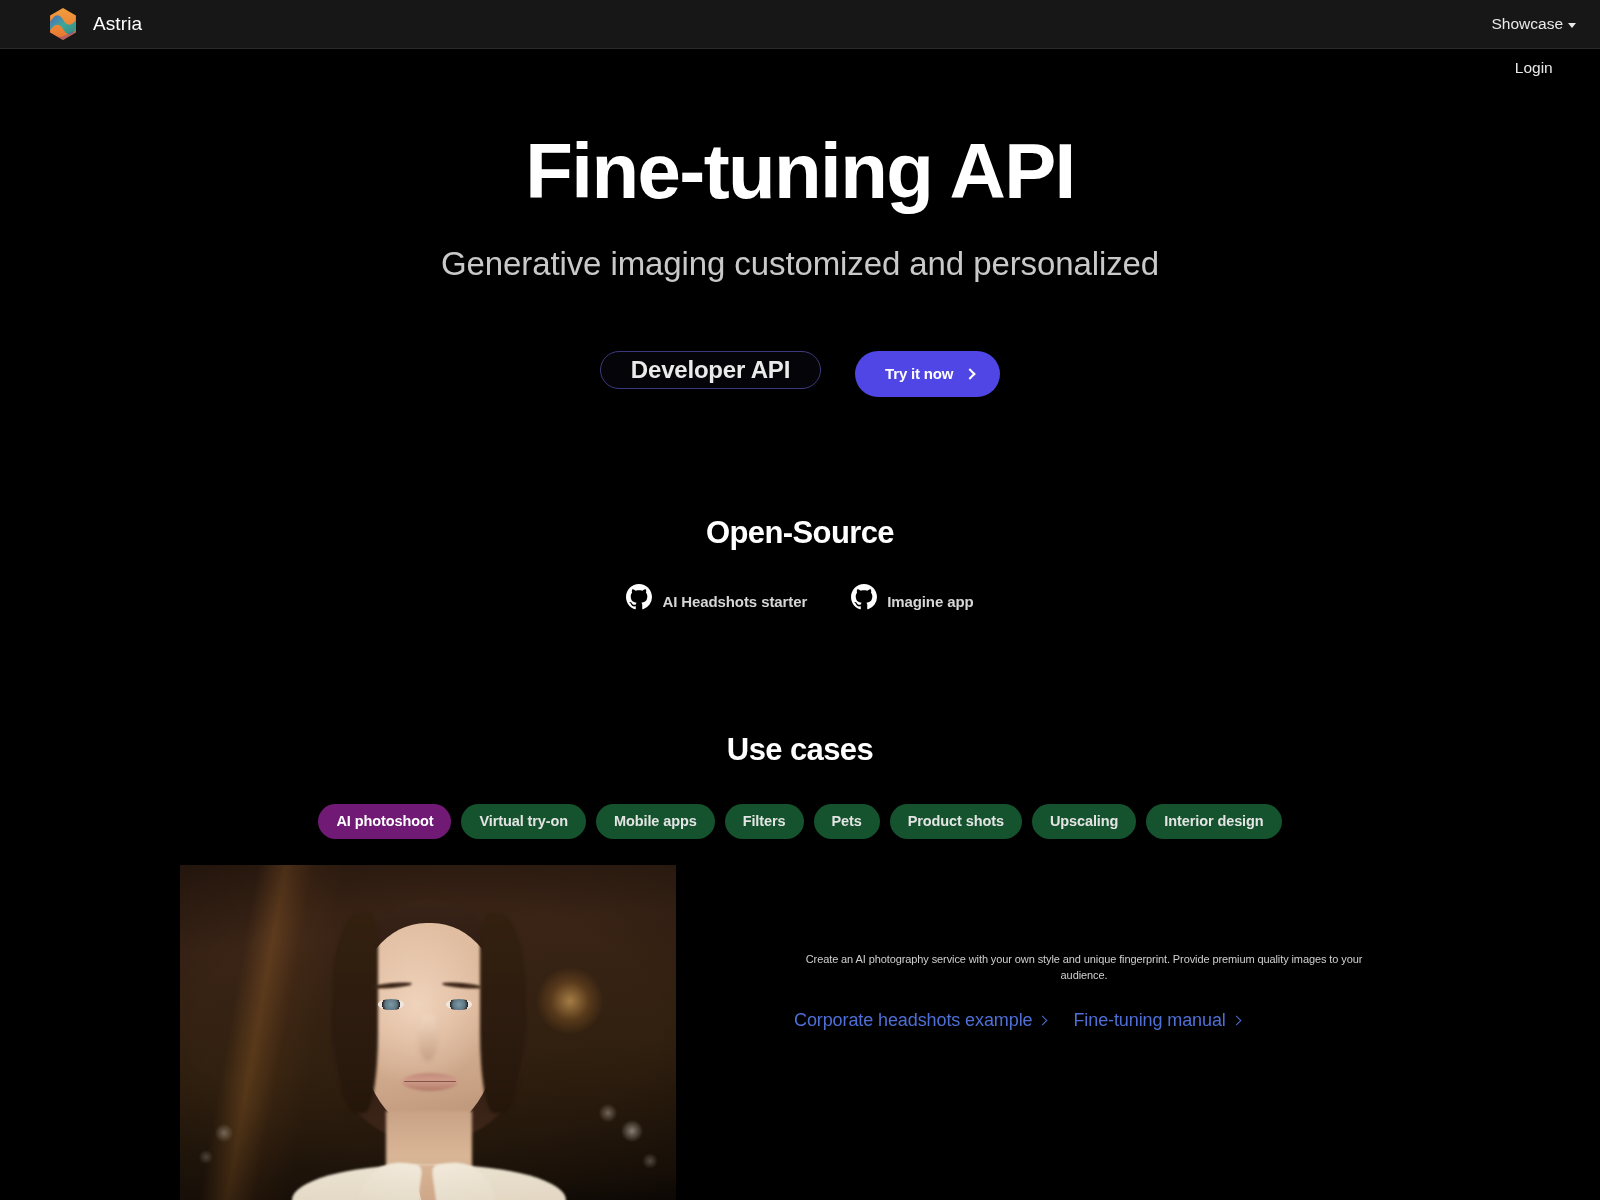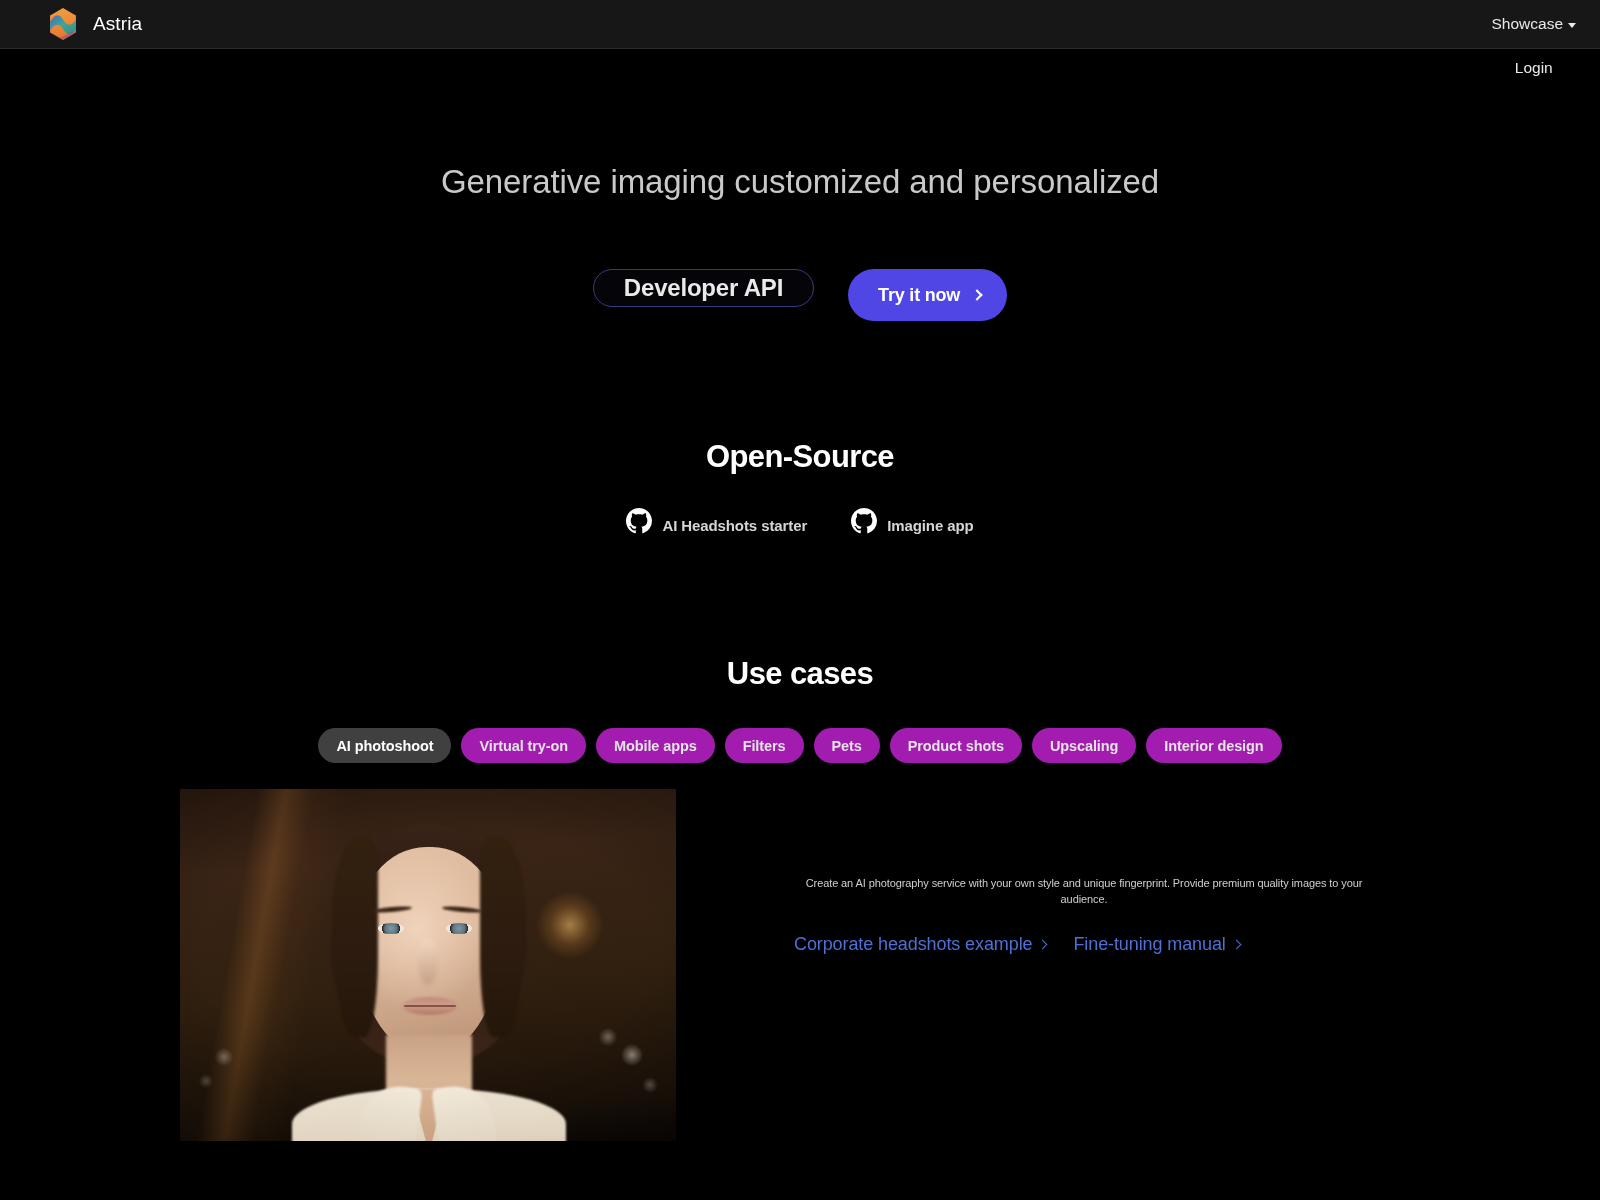--- a/index.html
+++ b/index.html
@@ -124,24 +124,24 @@
     font-size: 24px;
     font-weight: 700;
     padding: 0 30px;
     height: 38px;
     letter-spacing: -0.2px;
   }
 
   .btn-primary {
     background: #5046e5;
     color: #ffffff;
-    font-size: 18px;
+    font-size: 15px;
     font-weight: 700;
     padding: 0 26px 0 30px;
-    height: 52px;
+    height: 46px;
     gap: 13px;
     letter-spacing: -0.2px;
   }
 
   .chev {
     display: inline-block;
     width: 8px;
     height: 8px;
     border-right: 2px solid currentColor;
     border-top: 2px solid currentColor;
@@ -197,36 +197,36 @@
   .pill-row {
     margin-top: 36px;
     display: flex;
     justify-content: center;
     flex-wrap: wrap;
     gap: 10px;
     padding: 0 40px;
   }
 
   .pill {
-    background: #a21caf;
+    background: #14532d;
     color: #e4e4e4;
     border: none;
     border-radius: 999px;
     font-family: inherit;
     font-size: 14.5px;
     font-weight: 700;
     height: 35px;
     padding: 0 18px;
     cursor: pointer;
     display: inline-flex;
     align-items: center;
     letter-spacing: -0.1px;
   }
   .pill.active {
-    background: #404040;
+    background: #701a75;
     color: #ffffff;
   }
 
   
   .uc-panel {
     margin-top: 26px;
     display: flex;
     align-items: flex-start;
   }
 
@@ -419,20 +419,21 @@
       <span>Showcase</span>
       <i class="caret-dn"></i>
     </a>
     <a class="nav-link">
       <span>Login</span>
     </a>
   </nav>
 </header>
 
 <section class="hero">
+  <h1 class="hero-title">Fine-tuning API</h1>
   <p class="hero-sub">Generative imaging customized and personalized</p>
 
   <div class="cta-row">
     <button class="btn btn-outline">
       <span>Developer API</span>
     </button>
     <button class="btn btn-primary">
       <span>Try it now</span>
       <i class="chev"></i>
     </button>

